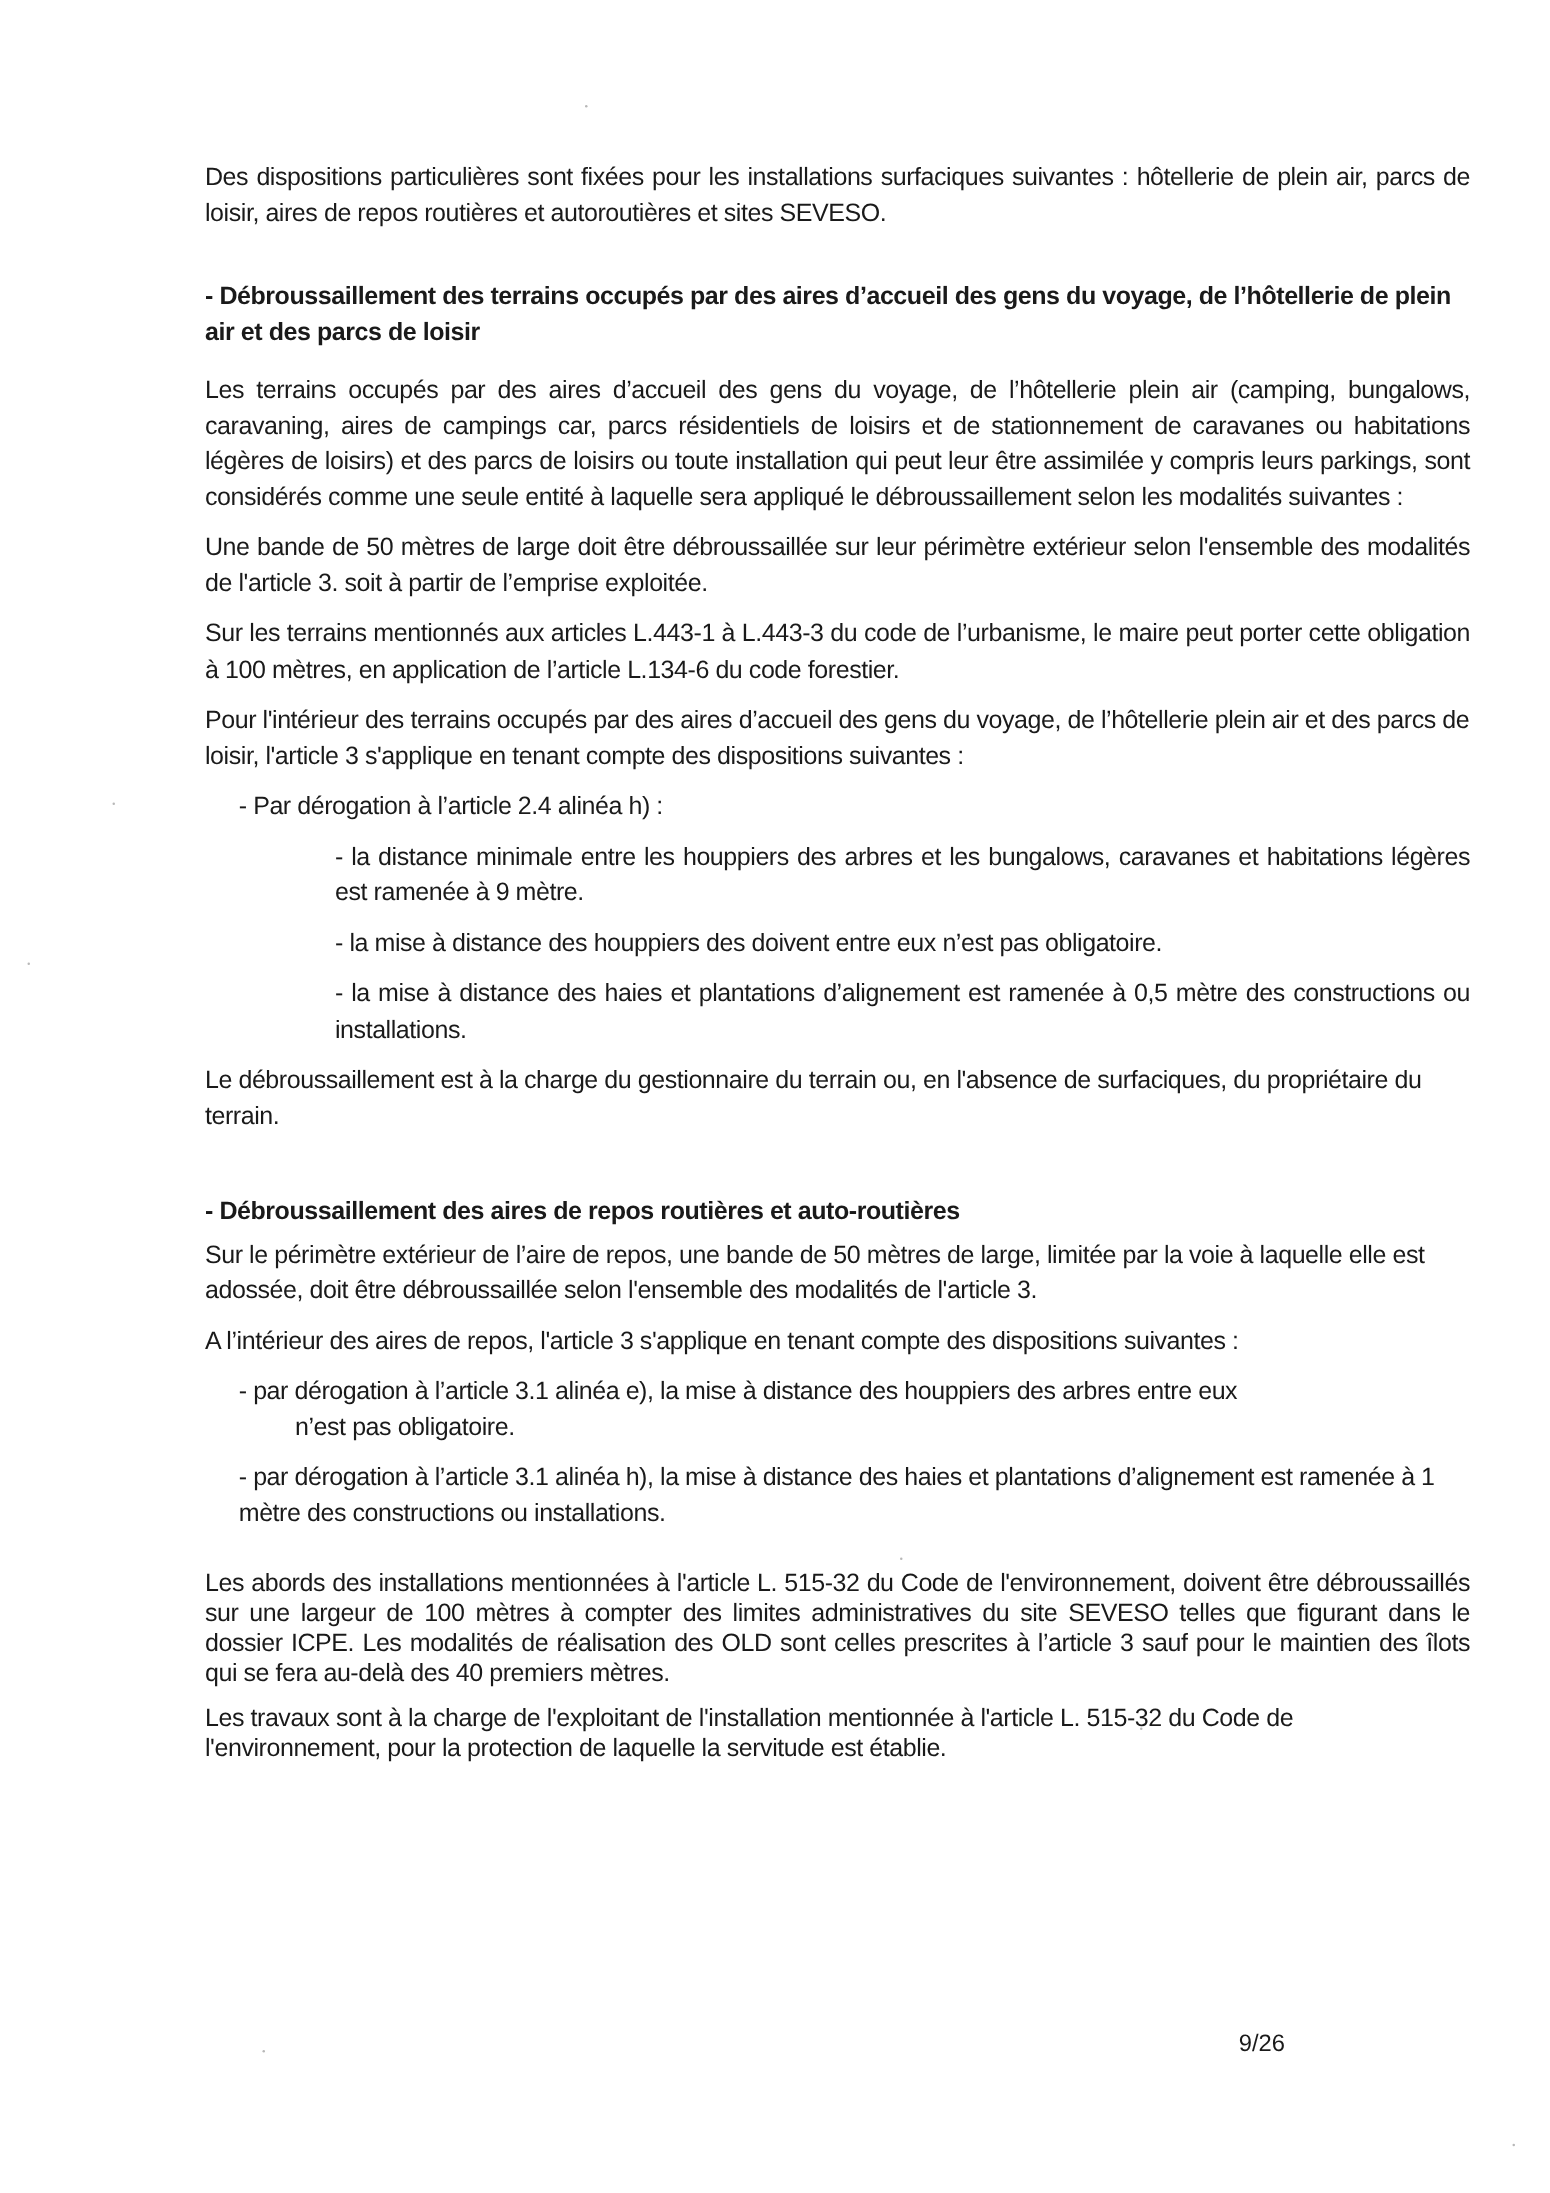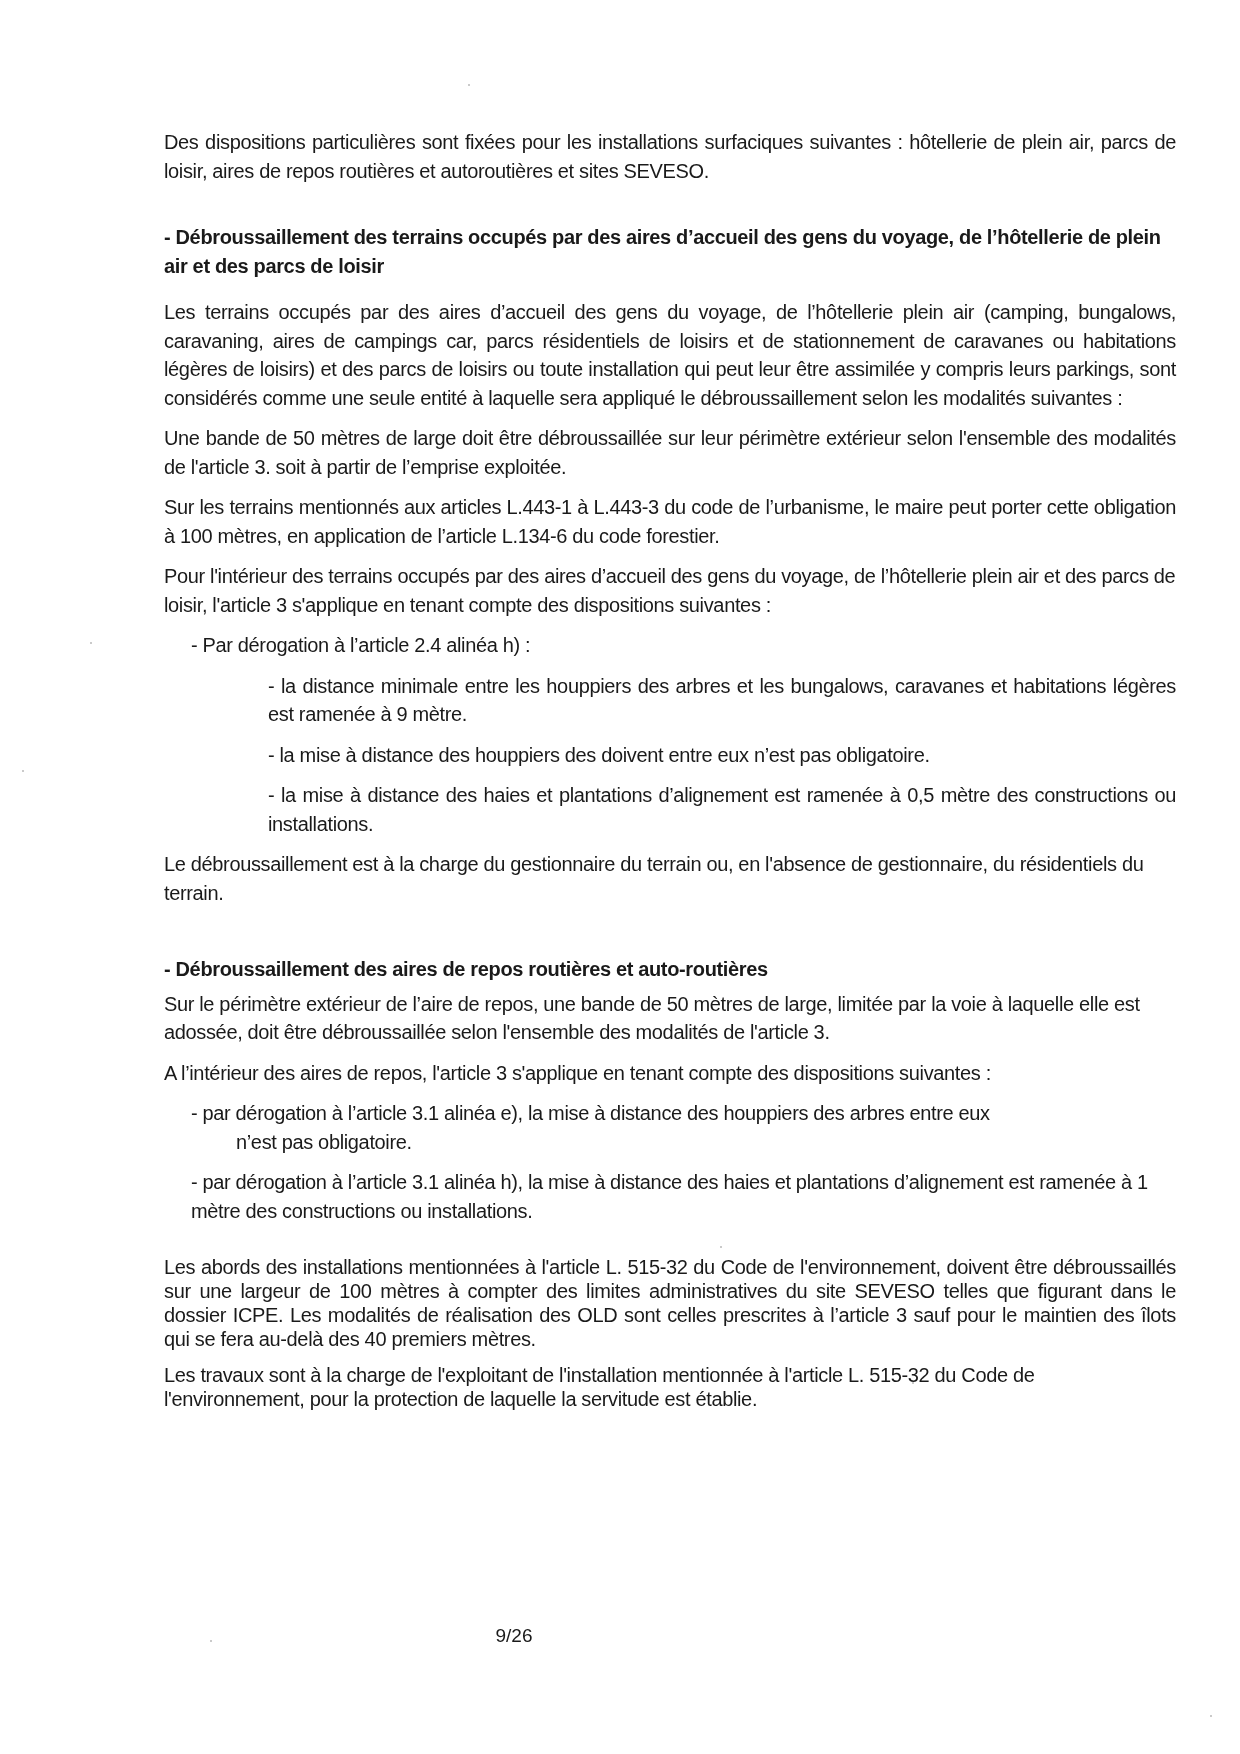--- a/index.html
+++ b/index.html
@@ -38,21 +38,21 @@
     .sub-hang { padding-left: 27px; margin-bottom: 12px; }
     .sub-hang .cont { padding-left: 45px; display: block; }
     .indent-first { text-indent: 27px; margin-bottom: 12px; }
     .gap-large { height: 36px; }
     .gap-med { height: 18px; }
     .footer {
       position: absolute;
       top: 1625px;
       left: 0;
       width: 1028px;
-      text-align: center;
+      text-align: right;
       font-size: 19px;
       font-family: "Liberation Sans", sans-serif;
       color: #1a1a1a;
     }
     .speck {
       position: absolute;
       width: 2px;
       height: 2px;
       background: #b8b8b8;
       border-radius: 1px;
@@ -68,21 +68,21 @@
   <section>
     <p class="heading">- Débroussaillement des terrains occupés par des aires d’accueil des gens du voyage, de l’hôtellerie de plein air et des parcs de loisir</p>
     <p class="para just">Les terrains occupés par des aires d’accueil des gens du voyage, de l’hôtellerie plein air (camping, bungalows, caravaning, aires de campings car, parcs résidentiels de loisirs et de stationnement de caravanes ou habitations légères de loisirs) et des parcs de loisirs ou toute installation qui peut leur être assimilée y compris leurs parkings, sont considérés comme une seule entité à laquelle sera appliqué le débroussaillement selon les modalités suivantes :</p>
     <p class="para just">Une bande de 50 mètres de large doit être débroussaillée sur leur périmètre extérieur selon l'ensemble des modalités de l'article 3. soit à partir de l’emprise exploitée.</p>
     <p class="para just">Sur les terrains mentionnés aux articles L.443-1 à L.443-3 du code de l’urbanisme, le maire peut porter cette obligation à 100 mètres, en application de l’article L.134-6 du code forestier.</p>
     <p class="para">Pour l'intérieur des terrains occupés par des aires d’accueil des gens du voyage, de l’hôtellerie plein air et des parcs de loisir, l'article 3 s'applique en tenant compte des dispositions suivantes :</p>
     <p class="sub1">- Par dérogation à l’article 2.4 alinéa h) :</p>
     <p class="sub2 just">- la distance minimale entre les houppiers des arbres et les bungalows, caravanes et habitations légères est ramenée à 9 mètre.</p>
     <p class="sub2">- la mise à distance des houppiers des doivent entre eux n’est pas obligatoire.</p>
     <p class="sub2 just">- la mise à distance des haies et plantations d’alignement est ramenée à 0,5 mètre des constructions ou installations.</p>
-    <p class="para">Le débroussaillement est à la charge du gestionnaire du terrain ou, en l'absence de gestionnaire, du résidentiels du terrain.</p>
+    <p class="para">Le débroussaillement est à la charge du gestionnaire du terrain ou, en l'absence de surfaciques, du propriétaire du terrain.</p>
   </section>
 
   <div class="gap-large"></div>
 
   <section>
     <p class="heading" style="margin-bottom:6px;">- Débroussaillement des aires de repos routières et auto-routières</p>
     <p class="para">Sur le périmètre extérieur de l’aire de repos, une bande de 50 mètres de large, limitée par la voie à laquelle elle est adossée, doit être débroussaillée selon l'ensemble des modalités de l'article 3.</p>
     <p class="para">A l’intérieur des aires de repos, l'article 3 s'applique en tenant compte des dispositions suivantes :</p>
     <p class="sub-hang">
       <span>- par dérogation à l’article 3.1 alinéa e), la mise à distance des houppiers des arbres entre eux</span>

